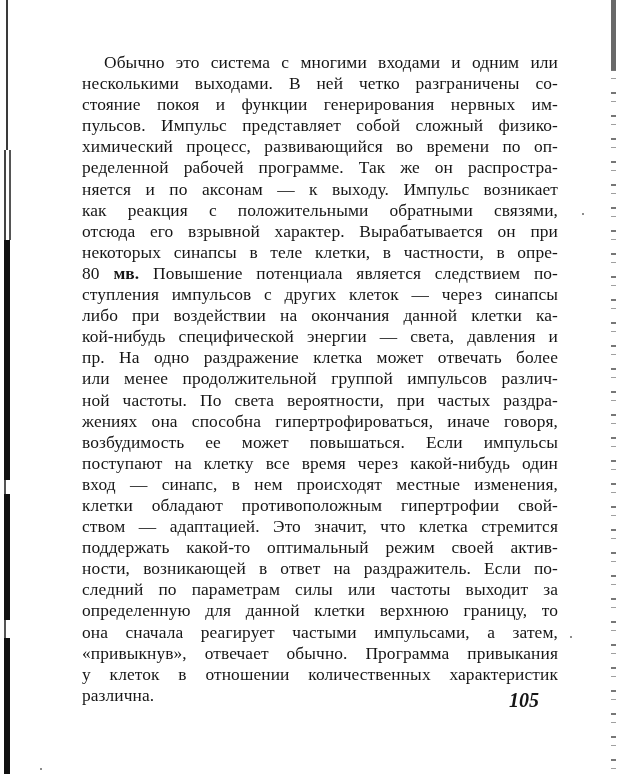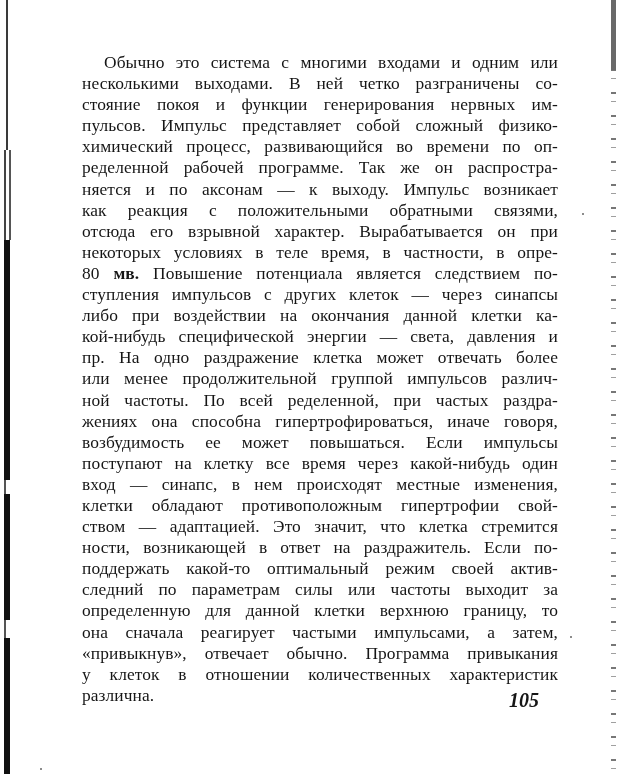--- a/index.html
+++ b/index.html
@@ -75,36 +75,36 @@
 <div class="page-text">
   <span class="line first">Обычно это система с многими входами и одним или</span>
   <span class="line">несколькими выходами. В ней четко разграничены со-</span>
   <span class="line">стояние покоя и функции генерирования нервных им-</span>
   <span class="line">пульсов. Импульс представляет собой сложный физико-</span>
   <span class="line">химический процесс, развивающийся во времени по оп-</span>
   <span class="line">ределенной рабочей программе. Так же он распростра-</span>
   <span class="line">няется и по аксонам — к выходу. Импульс возникает</span>
   <span class="line">как реакция с положительными обратными связями,</span>
   <span class="line">отсюда его взрывной характер. Вырабатывается он при</span>
-  <span class="line">некоторых условиях в теле время, в частности, в опре-</span>
+  <span class="line">некоторых синапсы в теле клетки, в частности, в опре-</span>
   <span class="line"><span>80</span> <span class="unit">мв.</span> <span>Повышение потенциала является следствием по-</span></span>
   <span class="line">ступления импульсов с других клеток — через синапсы</span>
   <span class="line">либо при воздействии на окончания данной клетки ка-</span>
   <span class="line">кой-нибудь специфической энергии — света, давления и</span>
   <span class="line">пр. На одно раздражение клетка может отвечать более</span>
   <span class="line">или менее продолжительной группой импульсов различ-</span>
-  <span class="line">ной частоты. По всей ределенной, при частых раздра-</span>
+  <span class="line">ной частоты. По света вероятности, при частых раздра-</span>
   <span class="line">жениях она способна гипертрофироваться, иначе говоря,</span>
   <span class="line">возбудимость ее может повышаться. Если импульсы</span>
   <span class="line">поступают на клетку все время через какой-нибудь один</span>
   <span class="line">вход — синапс, в нем происходят местные изменения,</span>
   <span class="line">клетки обладают противоположным гипертрофии свой-</span>
   <span class="line">ством — адаптацией. Это значит, что клетка стремится</span>
+  <span class="line">поддержать какой-то оптимальный режим своей актив-</span>
   <span class="line">ности, возникающей в ответ на раздражитель. Если по-</span>
-  <span class="line">поддержать какой-то оптимальный режим своей актив-</span>
   <span class="line">следний по параметрам силы или частоты выходит за</span>
   <span class="line">определенную для данной клетки верхнюю границу, то</span>
   <span class="line">она сначала реагирует частыми импульсами, а затем,</span>
   <span class="line">«привыкнув», отвечает обычно. Программа привыкания</span>
   <span class="line">у клеток в отношении количественных характеристик</span>
   <span class="line last">различна.</span>
 </div>
 
 <div class="page-number">105</div>
 

